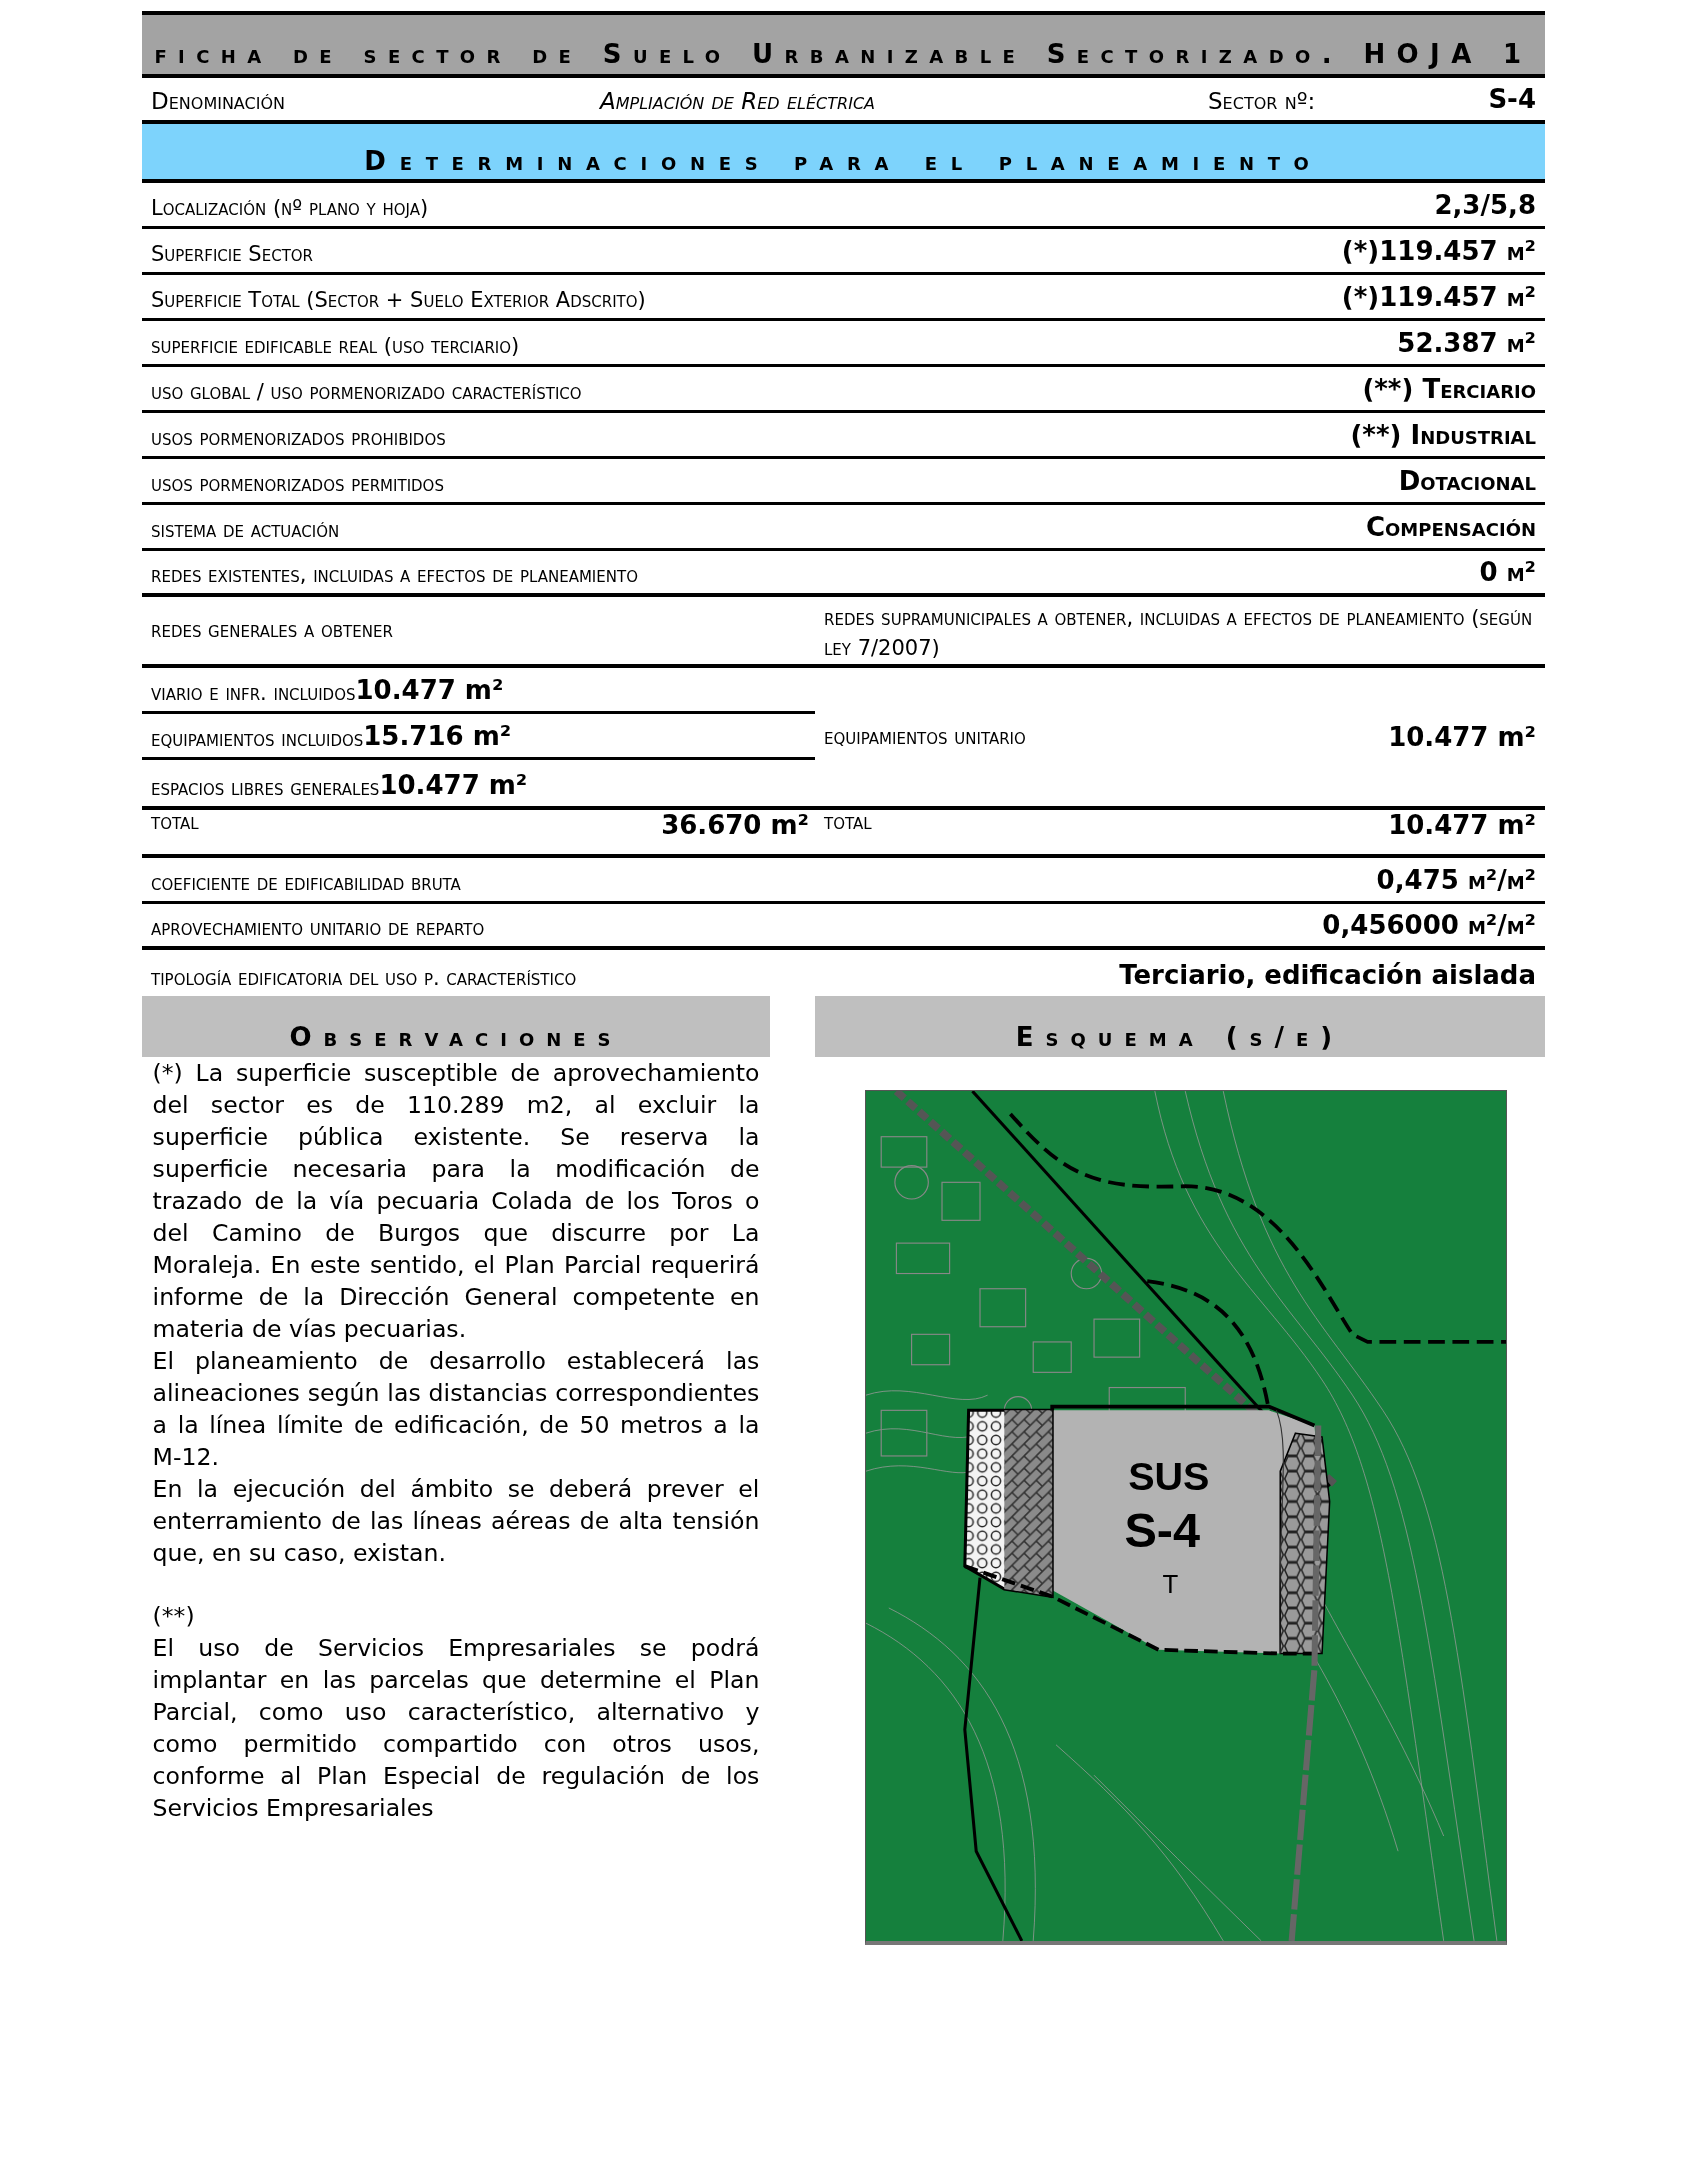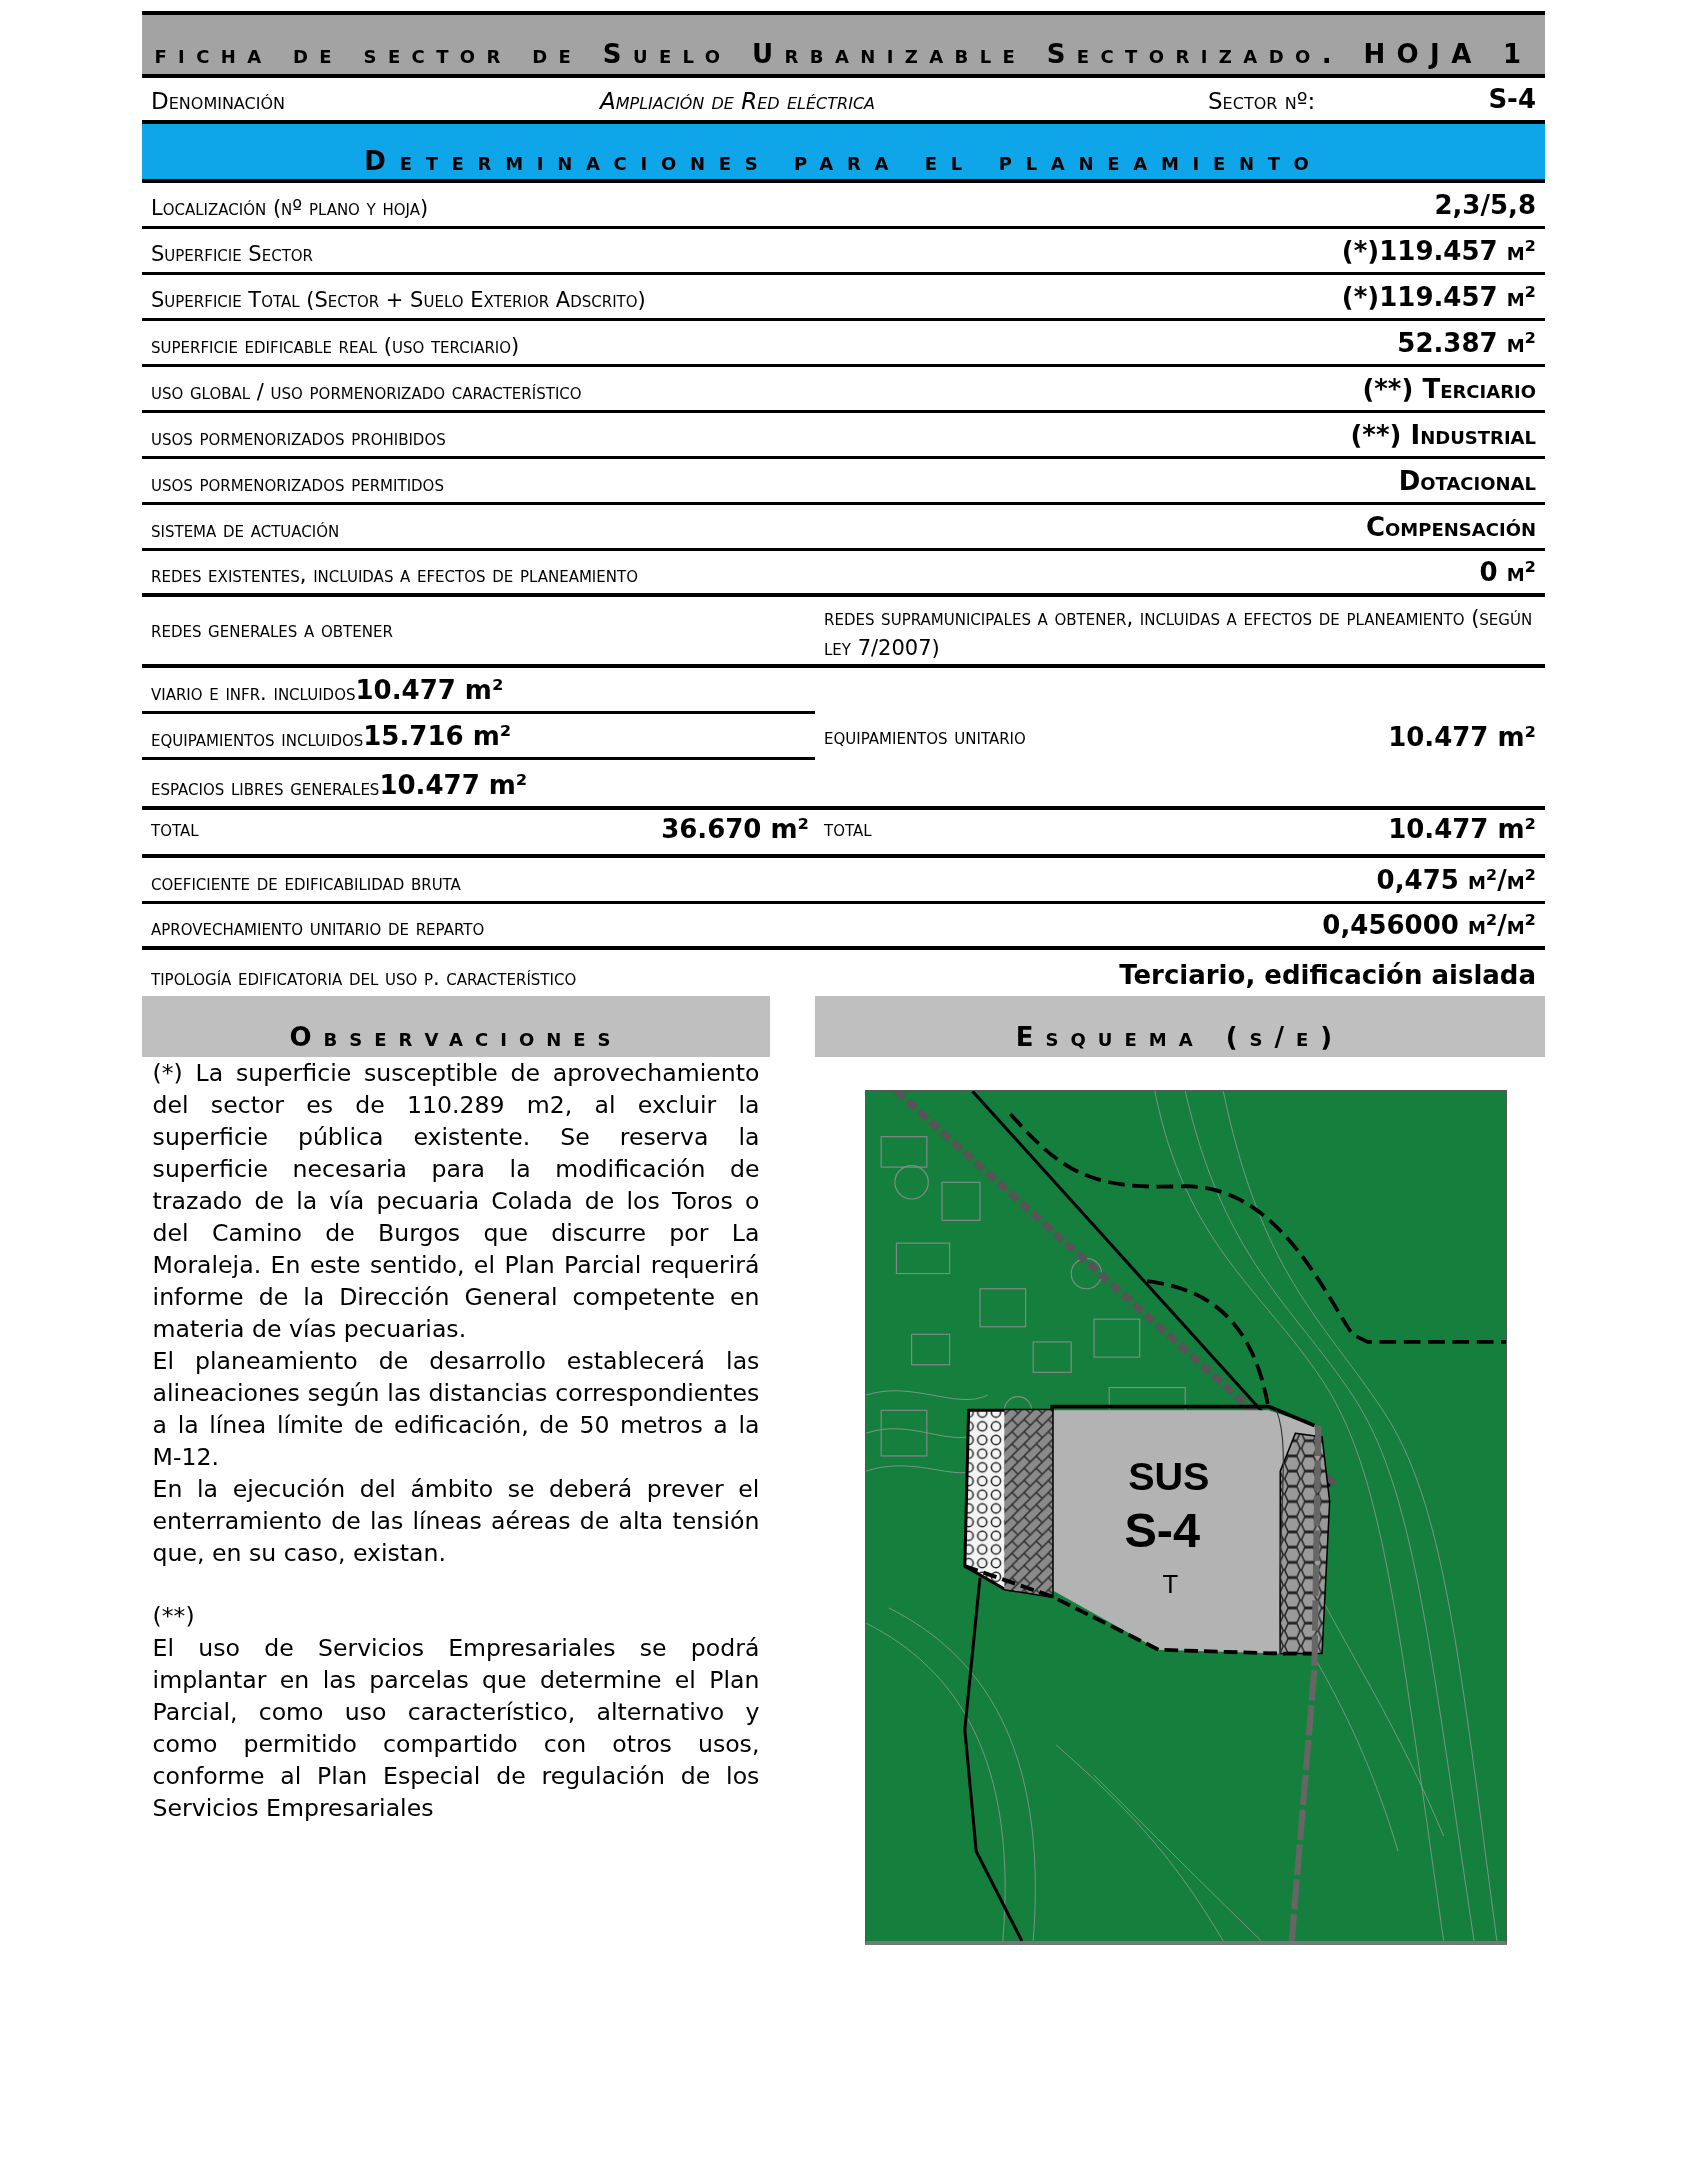--- a/index.html
+++ b/index.html
@@ -5,38 +5,38 @@
   html,body{margin:0;padding:0;background:#ffffff;}
   body{width:1688px;height:2183px;position:relative;font-family:"DejaVu Sans","Liberation Sans",sans-serif;color:#000;}
   .page{position:absolute;left:142px;top:10.6px;width:1403px;}
   .hdr1{height:67px;background:#a3a3a3;border-top:4.6px solid #000;border-bottom:4.6px solid #000;display:flex;align-items:flex-end;justify-content:center;padding-bottom:4.6px;box-sizing:border-box;}
   .hdr1 span{font-size:26px;font-weight:bold;letter-spacing:11.4px;font-variant:small-caps;}
   .denrow{height:46px;display:flex;align-items:flex-end;padding:0 9px 6px 9px;box-sizing:border-box;border-bottom:4.6px solid #000;font-size:23px;font-variant:small-caps;}
   .denrow .lbl{width:449px;}
   .denrow .val{width:608px;font-style:italic;}
   .denrow .sec{flex:1;}
   .denrow .num{font-weight:bold;font-size:26px;}
-  .hdr2{height:59px;background:#0ea5e9;border-bottom:4.6px solid #000;display:flex;align-items:flex-end;justify-content:center;padding-bottom:3px;box-sizing:border-box;}
+  .hdr2{height:59px;background:#7dd3fc;border-bottom:4.6px solid #000;display:flex;align-items:flex-end;justify-content:center;padding-bottom:3px;box-sizing:border-box;}
   .hdr2 span{font-size:26px;font-weight:bold;letter-spacing:13.7px;font-variant:small-caps;}
   .row{height:46px;display:flex;align-items:flex-end;justify-content:space-between;padding:0 9px 6px 9px;box-sizing:border-box;border-bottom:3px solid #000;}
   .row .l{font-size:21px;font-variant:small-caps;}
   .row .r{font-size:26px;font-weight:bold;font-variant:small-caps;}
   .row.nb{border-bottom:none;}
   .redes{display:flex;height:71px;border-bottom:4.6px solid #000;box-sizing:border-box;}
   .redes .a{width:673px;display:flex;align-items:center;padding-left:9px;font-size:21px;font-variant:small-caps;box-sizing:border-box;}
   .redes .b{flex:1;font-size:21px;font-variant:small-caps;padding:6px 9px 0 9px;line-height:30px;box-sizing:border-box;}
   .grid{display:flex;}
   .grid .left{width:673px;}
   .grid .right{flex:1;display:flex;align-items:center;justify-content:space-between;padding:0 9px;box-sizing:border-box;}
   .sub{height:46px;display:flex;align-items:flex-end;justify-content:flex-start;padding:0 6px 6px 9px;box-sizing:border-box;border-bottom:3px solid #000;}
   .sub .l{font-size:21px;font-variant:small-caps;}
   .sub .r{font-size:26px;font-weight:bold;}
   .sub.last{border-bottom:none;}
   .totalrow{display:flex;height:44px;border-top:4.6px solid #000;border-bottom:4.6px solid #000;box-sizing:content-box;}
-  .totalrow .half{display:flex;align-items:center;justify-content:space-between;padding:0 6px 6px 9px;box-sizing:border-box;gap:22px;}
+  .totalrow .half{display:flex;align-items:flex-start;justify-content:space-between;padding:0 6px 6px 9px;box-sizing:border-box;gap:22px;}
   .totalrow .half.l{width:673px;}
   .totalrow .half.r{flex:1;padding-right:9px;}
   .small{font-size:21px;font-variant:small-caps;}
   .big{font-size:26px;font-weight:bold;}
   .bottom{display:flex;justify-content:space-between;margin-top:0;}
   .obs{width:628px;}
   .esq{width:730px;}
   .sechdr{height:61px;background:#bfbfbf;display:flex;align-items:flex-end;justify-content:center;padding-bottom:4.6px;box-sizing:border-box;}
   .sechdr span{font-size:26px;font-weight:bold;letter-spacing:12px;font-variant:small-caps;}
   .obs p{margin:0;font-size:23.6px;line-height:32px;text-align:justify;padding:0 10.6px;}

